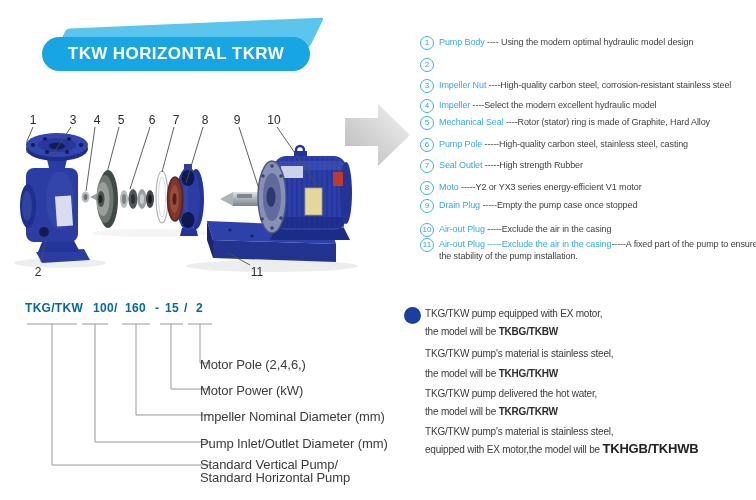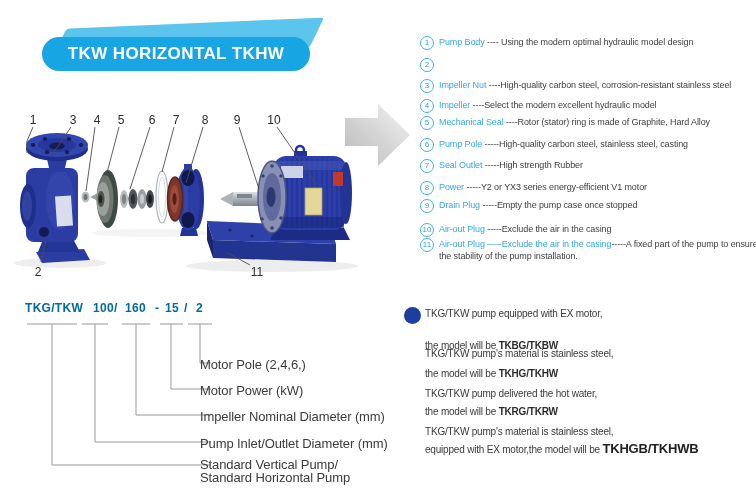--- a/index.html
+++ b/index.html
@@ -48,21 +48,21 @@
   
   .bullet{left:404px;top:307px;width:17px;height:17px;border-radius:50%;background:#1c3f9f}
   .vline{position:absolute;left:425px;font-size:10px;letter-spacing:-.2px;color:#3a3a3a;white-space:nowrap}
   .vmodel{font-weight:bold;color:#2c2c2c}
   .vmodel-big{font-weight:bold;font-size:13px;color:#222222}
 </style>
 </head>
 <body>
 
 <div class="abs banner-bg"></div>
-<div class="abs banner">TKW HORIZONTAL TKHW</div>
+<div class="abs banner">TKW HORIZONTAL TKRW</div>
 
 <svg class="abs diagram" width="400" height="200" viewBox="0 95 400 200">
   <defs>
     <linearGradient id="shaftG" x1="0" y1="0" x2="0" y2="1">
       <stop offset="0" stop-color="#dde2e7"></stop>
         <stop offset=".5" stop-color="#aab1b8"></stop>
         <stop offset="1" stop-color="#7c838b"></stop>
     </linearGradient>
   </defs>
 
@@ -240,21 +240,21 @@
   <div class="plist-row" style="top:138px">
       <span class="cnum">6</span>
       <span class="ptext nowrap"><span class="pname">Pump Pole</span><span class="pdesc"> -----High-quality carbon steel, stainless steel, casting</span></span>
     </div>
   <div class="plist-row" style="top:159px">
       <span class="cnum">7</span>
       <span class="ptext nowrap"><span class="pname">Seal Outlet</span><span class="pdesc"> -----High strength Rubber</span></span>
     </div>
   <div class="plist-row" style="top:181px">
       <span class="cnum">8</span>
-      <span class="ptext nowrap"><span class="pname">Power</span><span class="pdesc"> -----Y2 or YX3 series energy-efficient V1 motor</span></span>
+      <span class="ptext nowrap"><span class="pname">Moto</span><span class="pdesc"> -----Y2 or YX3 series energy-efficient V1 motor</span></span>
     </div>
   <div class="plist-row" style="top:199px">
       <span class="cnum">9</span>
       <span class="ptext nowrap"><span class="pname">Drain Plug</span><span class="pdesc"> -----Empty the pump case once stopped</span></span>
     </div>
   <div class="plist-row" style="top:223px">
       <span class="cnum">10</span>
       <span class="ptext nowrap"><span class="pname">Air-out Plug</span><span class="pdesc"> -----Exclude the air in the casing</span></span>
     </div>
   <div class="plist-row" style="top:238px">
@@ -287,20 +287,20 @@
   <span class="mlabel" style="top:383px">Motor Power (kW)</span>
   <span class="mlabel" style="top:409px">Impeller Nominal Diameter (mm)</span>
   <span class="mlabel" style="top:436px">Pump Inlet/Outlet Diameter (mm)</span>
   <span class="mlabel" style="top:457px">Standard Vertical Pump/</span>
   <span class="mlabel" style="top:470px">Standard Horizontal Pump</span>
 </div>
 
 <div>
   <div class="abs bullet"></div>
   <div class="vline" style="top:308px">TKG/TKW pump equipped with EX motor,</div>
-  <div class="vline" style="top:340px"><span>the model will be </span><span class="vmodel">TKBG/TKBW</span></div>
+  <div class="vline" style="top:326px"><span>the model will be </span><span class="vmodel">TKBG/TKBW</span></div>
   <div class="vline" style="top:348px">TKG/TKW pump's material is stainless steel,</div>
   <div class="vline" style="top:368px"><span>the model will be </span><span class="vmodel">TKHG/TKHW</span></div>
   <div class="vline" style="top:388px">TKG/TKW pump delivered the hot water,</div>
   <div class="vline" style="top:406px"><span>the model will be </span><span class="vmodel">TKRG/TKRW</span></div>
   <div class="vline" style="top:426px">TKG/TKW pump's material is stainless steel,</div>
   <div class="vline" style="top:441px"><span>equipped with EX motor,the model will be </span><span class="vmodel-big">TKHGB/TKHWB</span></div>
 </div>
 
 </body></html>

